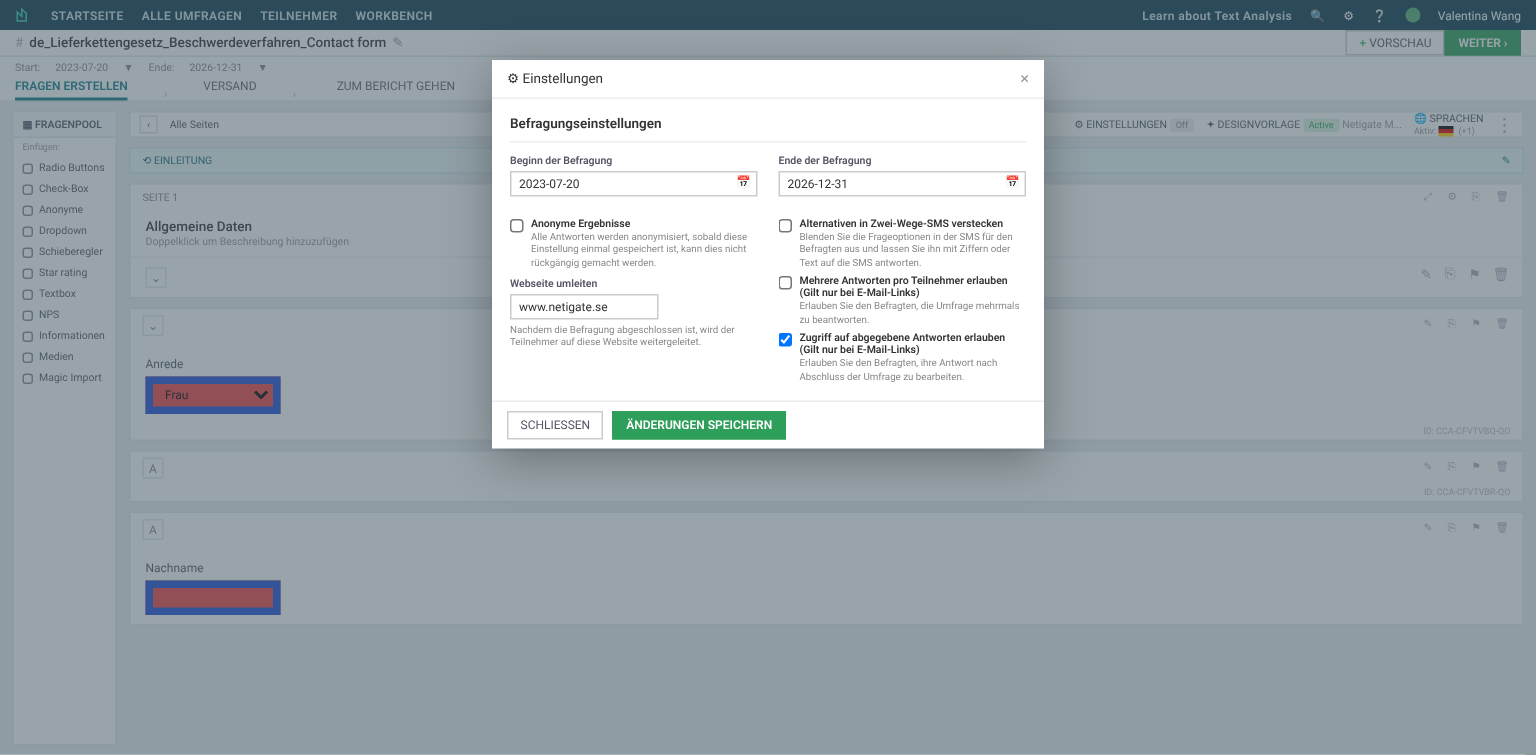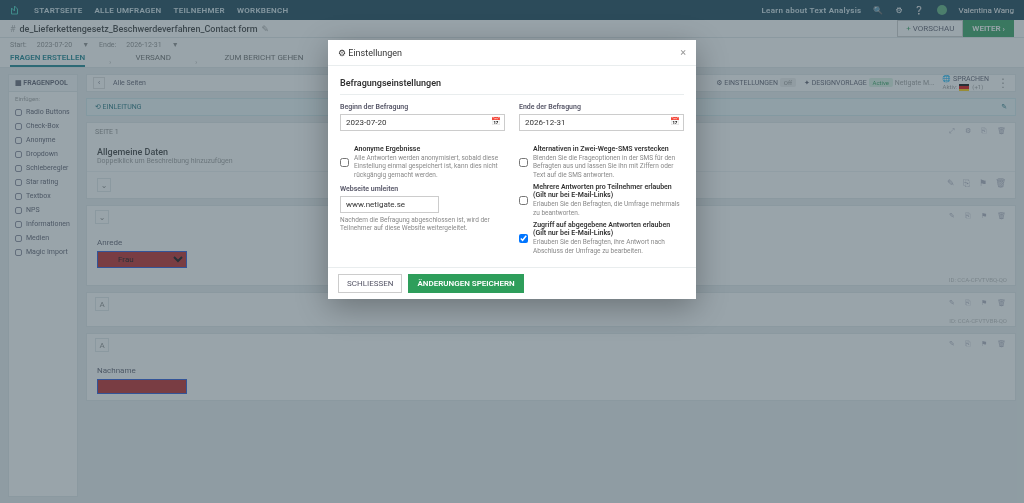--- a/index.html
+++ b/index.html
@@ -31,42 +31,42 @@
 .pill{padding:1px 4px;border-radius:2px;font-size:6px}
 .pill.off{background:#eee;color:#888}
 .pill.on{background:#d9f2e3;color:#2e9e5b}
 .intro{background:#eaf6f8;border:1px solid #cfe6eb;padding:4px 8px;color:#1d6f7c;display:flex;justify-content:space-between;font-size:7px}
 .card{background:#fff;border:1px solid #e0e6e8}
 .cardhead{padding:4px 8px;display:flex;justify-content:space-between;align-items:center;color:#888;font-size:7px}
 .cardbody{padding:6px 10px}
 .qrow{border-top:1px solid #eef2f3;padding:6px 10px}
 .qletter{width:14px;height:14px;border:1px solid #e0e6e8;display:inline-flex;align-items:center;justify-content:center;font-size:8px;color:#888;margin-right:6px;background:#fff}
 .qlabel{font-size:8px;color:#556;display:block;margin:4px 0}
-select.small,input.small{font-size:8px;padding:2px 16px;border:1px solid #1d4ed8;background:#b91c1c;width:90px}
+select.small,input.small{font-size:8px;padding:2px 4px;border:5px solid #1d4ed8;background:#ef4444;width:90px}
 .iconstrip{display:flex;gap:6px;color:#aab}
 .iconstrip span{width:10px;height:10px;display:inline-block}
 .id-label{text-align:right;font-size:6px;color:#bbb;padding:2px 8px}
 
 
 .overlay{position:absolute;inset:0;background:rgba(70,90,100,.55);display:flex;align-items:flex-start;justify-content:center;padding-top:40px}
 .modal{width:368px;background:#fff;box-shadow:0 8px 30px rgba(0,0,0,.3);display:flex;flex-direction:column;max-height:290px}
 .modal-head{padding:6px 10px;border-bottom:1px solid #e9edee;display:flex;justify-content:space-between;align-items:center;font-size:9px;color:#333}
 .modal-head .x{color:#999;cursor:pointer;font-size:11px}
 .modal-body{padding:8px 12px;overflow:auto;flex:1}
 .modal-body::-webkit-scrollbar{width:6px}
 .modal-body::-webkit-scrollbar-thumb{background:#c8d0d3;border-radius:3px}
 .section-title{font-size:9px;color:#333;font-weight:600;margin:4px 0 6px}
 .hr{border-top:1px solid #e9edee;margin:4px 0 8px}
 .row2{display:flex;gap:14px}
 .col{flex:1}
 .flabel{font-size:7px;color:#556;font-weight:600;margin-bottom:3px;display:block}
 .finput,.fselect{width:100%;font-size:8px;padding:3px 5px;border:1px solid #ccc;background:#fff;color:#333}
 .datewrap{position:relative}
 .datewrap .cal{position:absolute;right:4px;top:3px;color:#888;font-size:8px}
-.chk{display:flex;align-items:center;gap:5px;margin:4px 0}
+.chk{display:flex;align-items:flex-start;gap:5px;margin:4px 0}
 .chk input{margin-top:1px;width:9px;height:9px}
 .chk .t{font-size:7px;color:#333;font-weight:600}
 .chk .d{font-size:6.5px;color:#888;line-height:1.3;margin-top:1px}
 .modal-foot{padding:6px 10px;border-top:1px solid #e9edee;display:flex;justify-content:flex-start;gap:6px}
 .modal-foot .btn{font-size:8px;padding:4px 8px}
 .flag{display:inline-block;width:10px;height:7px;background:linear-gradient(to bottom,#000 33%,#d00 33% 66%,#fc0 66%);vertical-align:middle;margin-right:2px}
 </style>
 </head>
 <body>
 

